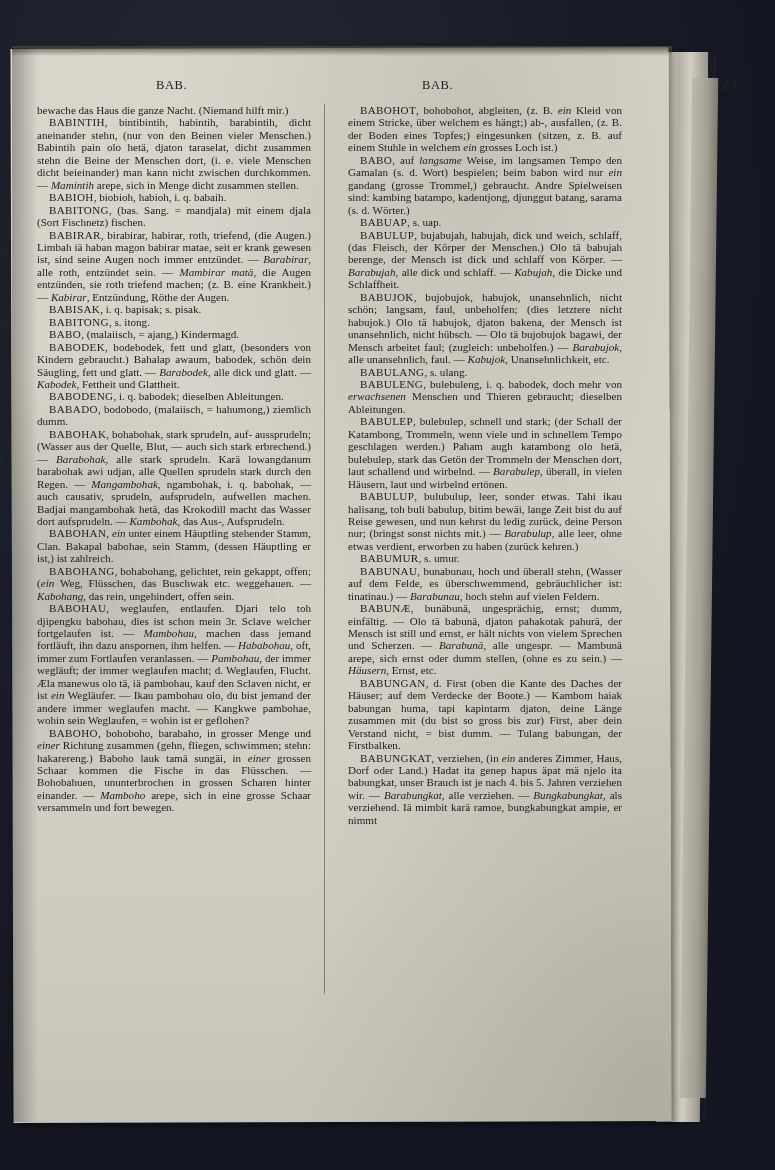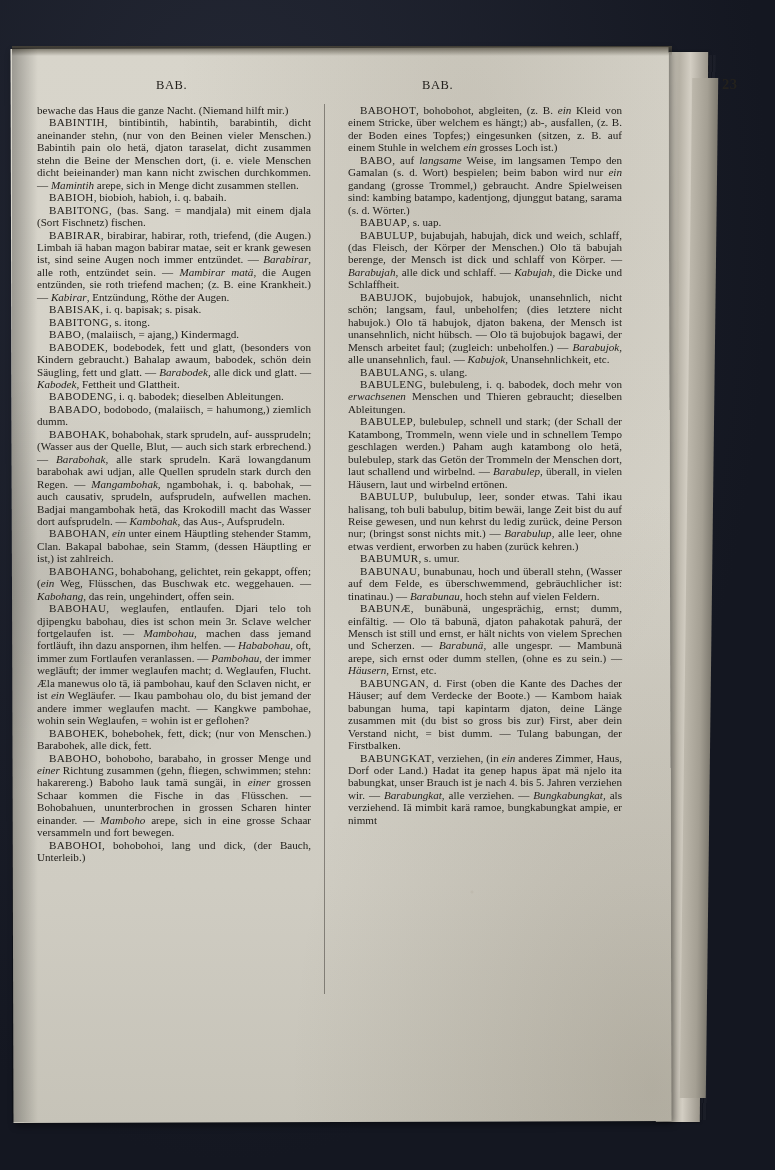--- a/index.html
+++ b/index.html
@@ -169,23 +169,21 @@
         <p class="entry"><span class="hw">BABISAK</span>, i. q. bapisak; s. pisak.</p>
         <p class="entry"><span class="hw">BABITONG</span>, s. itong.</p>
         <p class="entry"><span class="hw">BABO</span>, (malaiisch, = ajang,) Kindermagd.</p>
         <p class="entry"><span class="hw">BABODEK</span>, bodebodek, fett und glatt, (besonders von Kindern gebraucht.) Bahalap awaum, babodek, schön dein Säugling, fett und glatt. — <span class="it">Barabodek</span>, alle dick und glatt. — <span class="it">Kabodek</span>, Fettheit und Glattheit.</p>
         <p class="entry"><span class="hw">BABODENG</span>, i. q. babodek; dieselben Ableitungen.</p>
         <p class="entry"><span class="hw">BABADO</span>, bodobodo, (malaiisch, = hahumong,) ziemlich dumm.</p>
         <p class="entry"><span class="hw">BABOHAK</span>, bohabohak, stark sprudeln, auf- aussprudeln; (Wasser aus der Quelle, Blut, — auch sich stark erbrechend.) — <span class="it">Barabohak</span>, alle stark sprudeln. Karä lowangdanum barabohak awi udjan, alle Quellen sprudeln stark durch den Regen. — <span class="it">Mangambohak</span>, ngambohak, i. q. babohak, — auch causativ, sprudeln, aufsprudeln, aufwellen machen. Badjai mangambohak hetä, das Krokodill macht das Wasser dort aufsprudeln. — <span class="it">Kambohak</span>, das Aus-, Aufsprudeln.</p>
         <p class="entry"><span class="hw">BABOHAN</span>, <span class="it">ein</span> unter einem Häuptling stehender Stamm, Clan. Bakapal babohae, sein Stamm, (dessen Häuptling er ist,) ist zahlreich.</p>
         <p class="entry"><span class="hw">BABOHANG</span>, bohabohang, gelichtet, rein gekappt, offen; (<span class="it">ein</span> Weg, Flüsschen, das Buschwak etc. weggehauen. — <span class="it">Kabohang</span>, das rein, ungehindert, offen sein.</p>
         <p class="entry"><span class="hw">BABOHAU</span>, weglaufen, entlaufen. Djari telo toh djipengku babohau, dies ist schon mein 3r. Sclave welcher fortgelaufen ist. — <span class="it">Mambohau</span>, machen dass jemand fortläuft, ihn dazu anspornen, ihm helfen. — <span class="it">Hababohau</span>, oft, immer zum Fortlaufen veranlassen. — <span class="it">Pambohau</span>, der immer wegläuft; der immer weglaufen macht; d. Weglaufen, Flucht. Æla manewus olo tä, iä pambohau, kauf den Sclaven nicht, er ist <span class="it">ein</span> Wegläufer. — Ikau pambohau olo, du bist jemand der andere immer weglaufen macht. — Kangkwe pambohae, wohin sein Weglaufen, = wohin ist er geflohen?</p>
-        <p class="entry"><span class="hw">BABOHEK</span>, bohebohek, fett, dick; (nur von Menschen.) Barabohek, alle dick, fett.</p>
         <p class="entry"><span class="hw">BABOHO</span>, bohoboho, barabaho, in grosser Menge und <span class="it">einer</span> Richtung zusammen (gehn, fliegen, schwimmen; stehn: hakarereng.) Baboho lauk tamä sungäi, in <span class="it">einer</span> grossen Schaar kommen die Fische in das Flüsschen. — Bohobahuen, ununterbrochen in grossen Scharen hinter einander. — <span class="it">Mamboho</span> arepe, sich in eine grosse Schaar versammeln und fort bewegen.</p>
-        <p class="entry"><span class="hw">BABOHOI</span>, bohobohoi, lang und dick, (der Bauch, Unterleib.)</p>
       </div>
 
       <div class="col right">
         <p class="entry"><span class="hw">BABOHOT</span>, bohobohot, abgleiten, (z. B. <span class="it">ein</span> Kleid von einem Stricke, über welchem es hängt;) ab-, ausfallen, (z. B. der Boden eines Topfes;) eingesunken (sitzen, z. B. auf einem Stuhle in welchem <span class="it">ein</span> grosses Loch ist.)</p>
         <p class="entry"><span class="hw">BABO</span>, auf <span class="it">langsame</span> Weise, im langsamen Tempo den Gamalan (s. d. Wort) bespielen; beim babon wird nur <span class="it">ein</span> gandang (grosse Trommel,) gebraucht. Andre Spielweisen sind: kambing batampo, kadentjong, djunggut batang, sarama (s. d. Wörter.)</p>
         <p class="entry"><span class="hw">BABUAP</span>, s. uap.</p>
         <p class="entry"><span class="hw">BABULUP</span>, bujabujah, habujah, dick und weich, schlaff, (das Fleisch, der Körper der Menschen.) Olo tä babujah berenge, der Mensch ist dick und schlaff von Körper. — <span class="it">Barabujah</span>, alle dick und schlaff. — <span class="it">Kabujah</span>, die Dicke und Schlaffheit.</p>
         <p class="entry"><span class="hw">BABUJOK</span>, bujobujok, habujok, unansehnlich, nicht schön; langsam, faul, unbeholfen; (dies letztere nicht habujok.) Olo tä habujok, djaton bakena, der Mensch ist unansehnlich, nicht hübsch. — Olo tä bujobujok bagawi, der Mensch arbeitet faul; (zugleich: unbeholfen.) — <span class="it">Barabujok</span>, alle unansehnlich, faul. — <span class="it">Kabujok</span>, Unansehnlichkeit, etc.</p>
         <p class="entry"><span class="hw">BABULANG</span>, s. ulang.</p>
         <p class="entry"><span class="hw">BABULENG</span>, bulebuleng, i. q. babodek, doch mehr von <span class="it">erwachsenen</span> Menschen und Thieren gebraucht; dieselben Ableitungen.</p>

